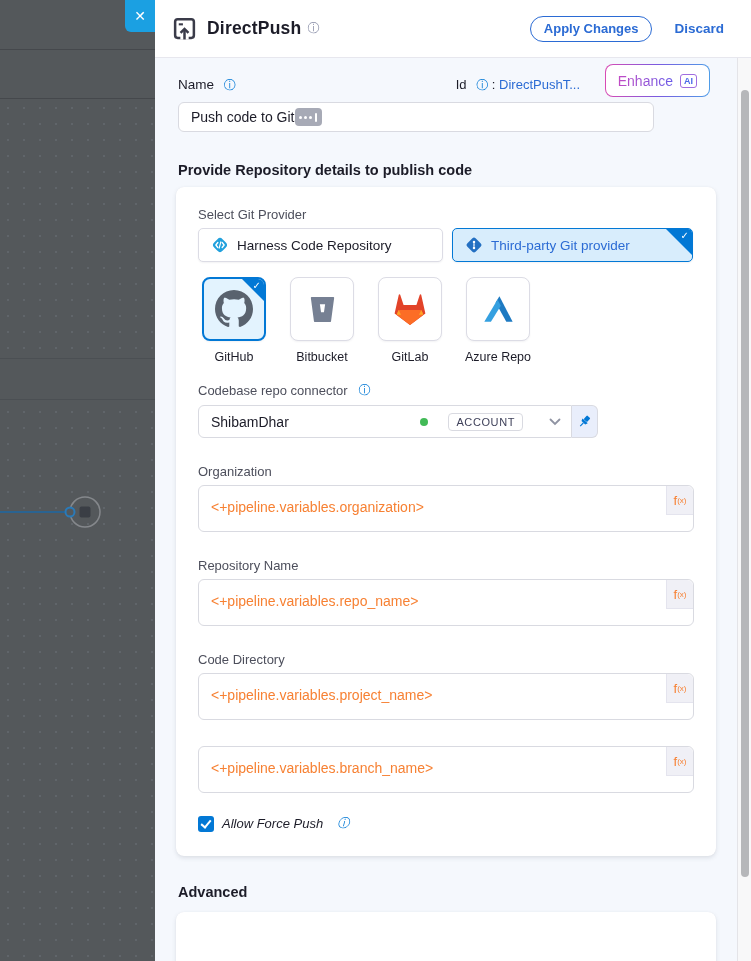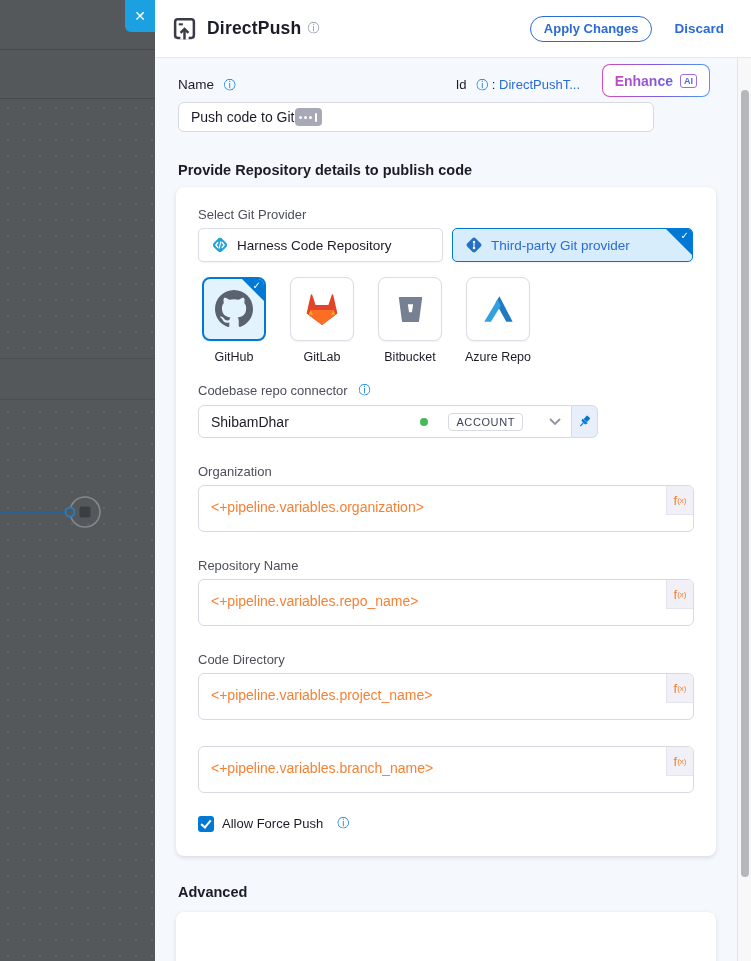--- a/index.html
+++ b/index.html
@@ -47,21 +47,21 @@
   .name-input { width:476px; height:30px; margin-top:8px; }
   .dots-badge { width:27px; height:18px; background:#a7aab6; border-radius:4px; display:flex;
     align-items:center; justify-content:center; gap:2px; }
   .dots-badge i { width:3px; height:3px; border-radius:50%; background:#fff; }
   .dots-badge .bar { width:1.5px; height:9px; background:#fff; border-radius:1px; margin-left:1px; }
 
   .enhance-btn { position:absolute; top:-13px; right:0; height:33px; padding:0 12px; border-radius:8px;
     border:1.5px solid transparent; cursor:pointer;
     background:linear-gradient(#fff,#fff) padding-box, linear-gradient(90deg,#d94bb4,#7a5be0,#4f9de8) border-box;
     display:flex; align-items:center; gap:7px; }
-  .enhance-txt { font-size:14px; font-weight:700;
+  .enhance-txt { font-size:14px; font-weight:400;
     background:linear-gradient(90deg,#c24bc4,#6a5be8); -webkit-background-clip:text; background-clip:text; color:transparent; }
   .ai-chip { font-size:9px; font-weight:700; color:#4b6be8; border:1px solid #a06de0; border-radius:3px; padding:1px 3px; }
 
   .section-heading { margin-top:30px; font-size:14.5px; font-weight:700; color:#1c1c28; }
 
   .card { width:540px; margin:9px 0 0 -2px; background:#fff; border-radius:8px;
     box-shadow:0 2px 4px rgba(96,97,112,.16), 0 0 1px rgba(40,41,61,.08); padding:20px 22px 24px 22px; }
 
   .field-label { font-size:13px; color:#4d4f5c; display:flex; align-items:center; gap:5px; }
 
@@ -104,21 +104,21 @@
   .field-group { margin-top:26px; }
   .var-input { position:relative; margin-top:6px; width:496px; height:47px; align-items:flex-start;
     padding-top:13px; }
   .var-value { color:#f78133; font-size:14px; }
   .fx-badge { position:absolute; top:0; right:0; width:27px; height:29px; background:#f0f0f6;
     border-left:1px solid #e4e4ee; border-bottom:1px solid #e4e4ee; border-radius:0 6px 0 0;
     display:flex; align-items:center; justify-content:center; color:#f78133; font-size:13px; cursor:pointer; }
   .fx-badge sub { font-size:8px; }
 
   
-  .checkbox-row { margin-top:22px; display:flex; align-items:center; gap:8px; }
+  .checkbox-row { margin-top:22px; display:flex; align-items:center; gap:8px;font-style:italic; }
   .checkbox { width:16px; height:16px; border-radius:3px; background:#0278d5; position:relative; cursor:pointer; }
   .checkbox::after { content:""; position:absolute; left:5px; top:2px; width:4px; height:8px;
     border:solid #fff; border-width:0 2px 2px 0; transform:rotate(40deg); }
   .checkbox-label { font-size:13px; color:#1c1c28; }
 
   .advanced-heading { margin-top:28px; }
   .advanced-card { width:540px; margin:12px 0 0 -2px; height:90px; background:#fff; border-radius:8px;
     box-shadow:0 2px 4px rgba(96,97,112,.16), 0 0 1px rgba(40,41,61,.08); }
 
   
@@ -230,36 +230,36 @@
               <svg width="38" height="38" viewBox="0 0 16 16">
                 <path fill="#59626e" d="M8 0C3.58 0 0 3.58 0 8c0 3.54 2.29 6.53 5.47 7.59.4.07.55-.17.55-.38 0-.19-.01-.82-.01-1.49-2.01.37-2.53-.49-2.69-.94-.09-.23-.48-.94-.82-1.13-.28-.15-.68-.52-.01-.53.63-.01 1.08.58 1.23.82.72 1.21 1.87.87 2.33.66.07-.52.28-.87.51-1.07-1.78-.2-3.64-.89-3.64-3.95 0-.87.31-1.59.82-2.15-.08-.2-.36-1.02.08-2.12 0 0 .67-.21 2.2.82.64-.18 1.32-.27 2-.27s1.36.09 2 .27c1.53-1.04 2.2-.82 2.2-.82.44 1.1.16 1.92.08 2.12.51.56.82 1.27.82 2.15 0 3.07-1.87 3.75-3.65 3.95.29.25.54.73.54 1.48 0 1.07-.01 1.93-.01 2.2 0 .21.15.46.55.38A8.01 8.01 0 0 0 16 8c0-4.42-3.58-8-8-8z"></path>
               </svg>
               <span class="fold"></span>
               <span class="fold-check">✓</span>
             </div>
             <span class="vendor-label">GitHub</span>
           </div>
           <div class="vendor-col">
             <div class="vendor-tile">
+              <svg width="33" height="33" viewBox="0 0 34 34">
+                <path fill="#768093" fill-rule="evenodd" d="M6 4h22a1 1 0 0 1 1 1.2L25.8 29a1.3 1.3 0 0 1-1.3 1H9.5A1.3 1.3 0 0 1 8.2 29L5 5.2A1 1 0 0 1 6 4zm8.3 7.5 1.2 8.4h3l1.2-8.4h-5.4z"></path>
+              </svg>
+            </div>
+            <span class="vendor-label">Bitbucket</span>
+          </div>
+          <div class="vendor-col">
+            <div class="vendor-tile">
               <svg width="40" height="36" viewBox="0 0 40 36">
                 <path fill="#e24329" d="M20 34 4.6 22.4 8.8 3.8c.2-.8 1.2-.8 1.4 0L13.6 14h12.8L29.8 3.8c.2-.8 1.2-.8 1.4 0l4.2 18.6z"></path>
                 <polygon fill="#fc6d26" points="20,34 6.6,23.8 8.6,19 31.4,19 33.4,23.8"></polygon>
                 <polygon fill="#fca326" points="6.6,23.8 11,23.8 8.6,19"></polygon>
                 <polygon fill="#fca326" points="33.4,23.8 29,23.8 31.4,19"></polygon>
               </svg>
             </div>
             <span class="vendor-label">GitLab</span>
-          </div>
-          <div class="vendor-col">
-            <div class="vendor-tile">
-              <svg width="33" height="33" viewBox="0 0 34 34">
-                <path fill="#768093" fill-rule="evenodd" d="M6 4h22a1 1 0 0 1 1 1.2L25.8 29a1.3 1.3 0 0 1-1.3 1H9.5A1.3 1.3 0 0 1 8.2 29L5 5.2A1 1 0 0 1 6 4zm8.3 7.5 1.2 8.4h3l1.2-8.4h-5.4z"></path>
-              </svg>
-            </div>
-            <span class="vendor-label">Bitbucket</span>
           </div>
           <div class="vendor-col">
             <div class="vendor-tile">
               <svg width="34" height="32" viewBox="0 0 36 33">
                 <polygon fill="#1e7ac2" points="19.5,3 33.5,30 26.8,30 15.5,9.5"></polygon>
                 <polygon fill="#35a0e0" points="17.5,6.5 21,13 10.5,30 3.5,30"></polygon>
               </svg>
             </div>
             <span class="vendor-label">Azure Repo</span>
           </div>

